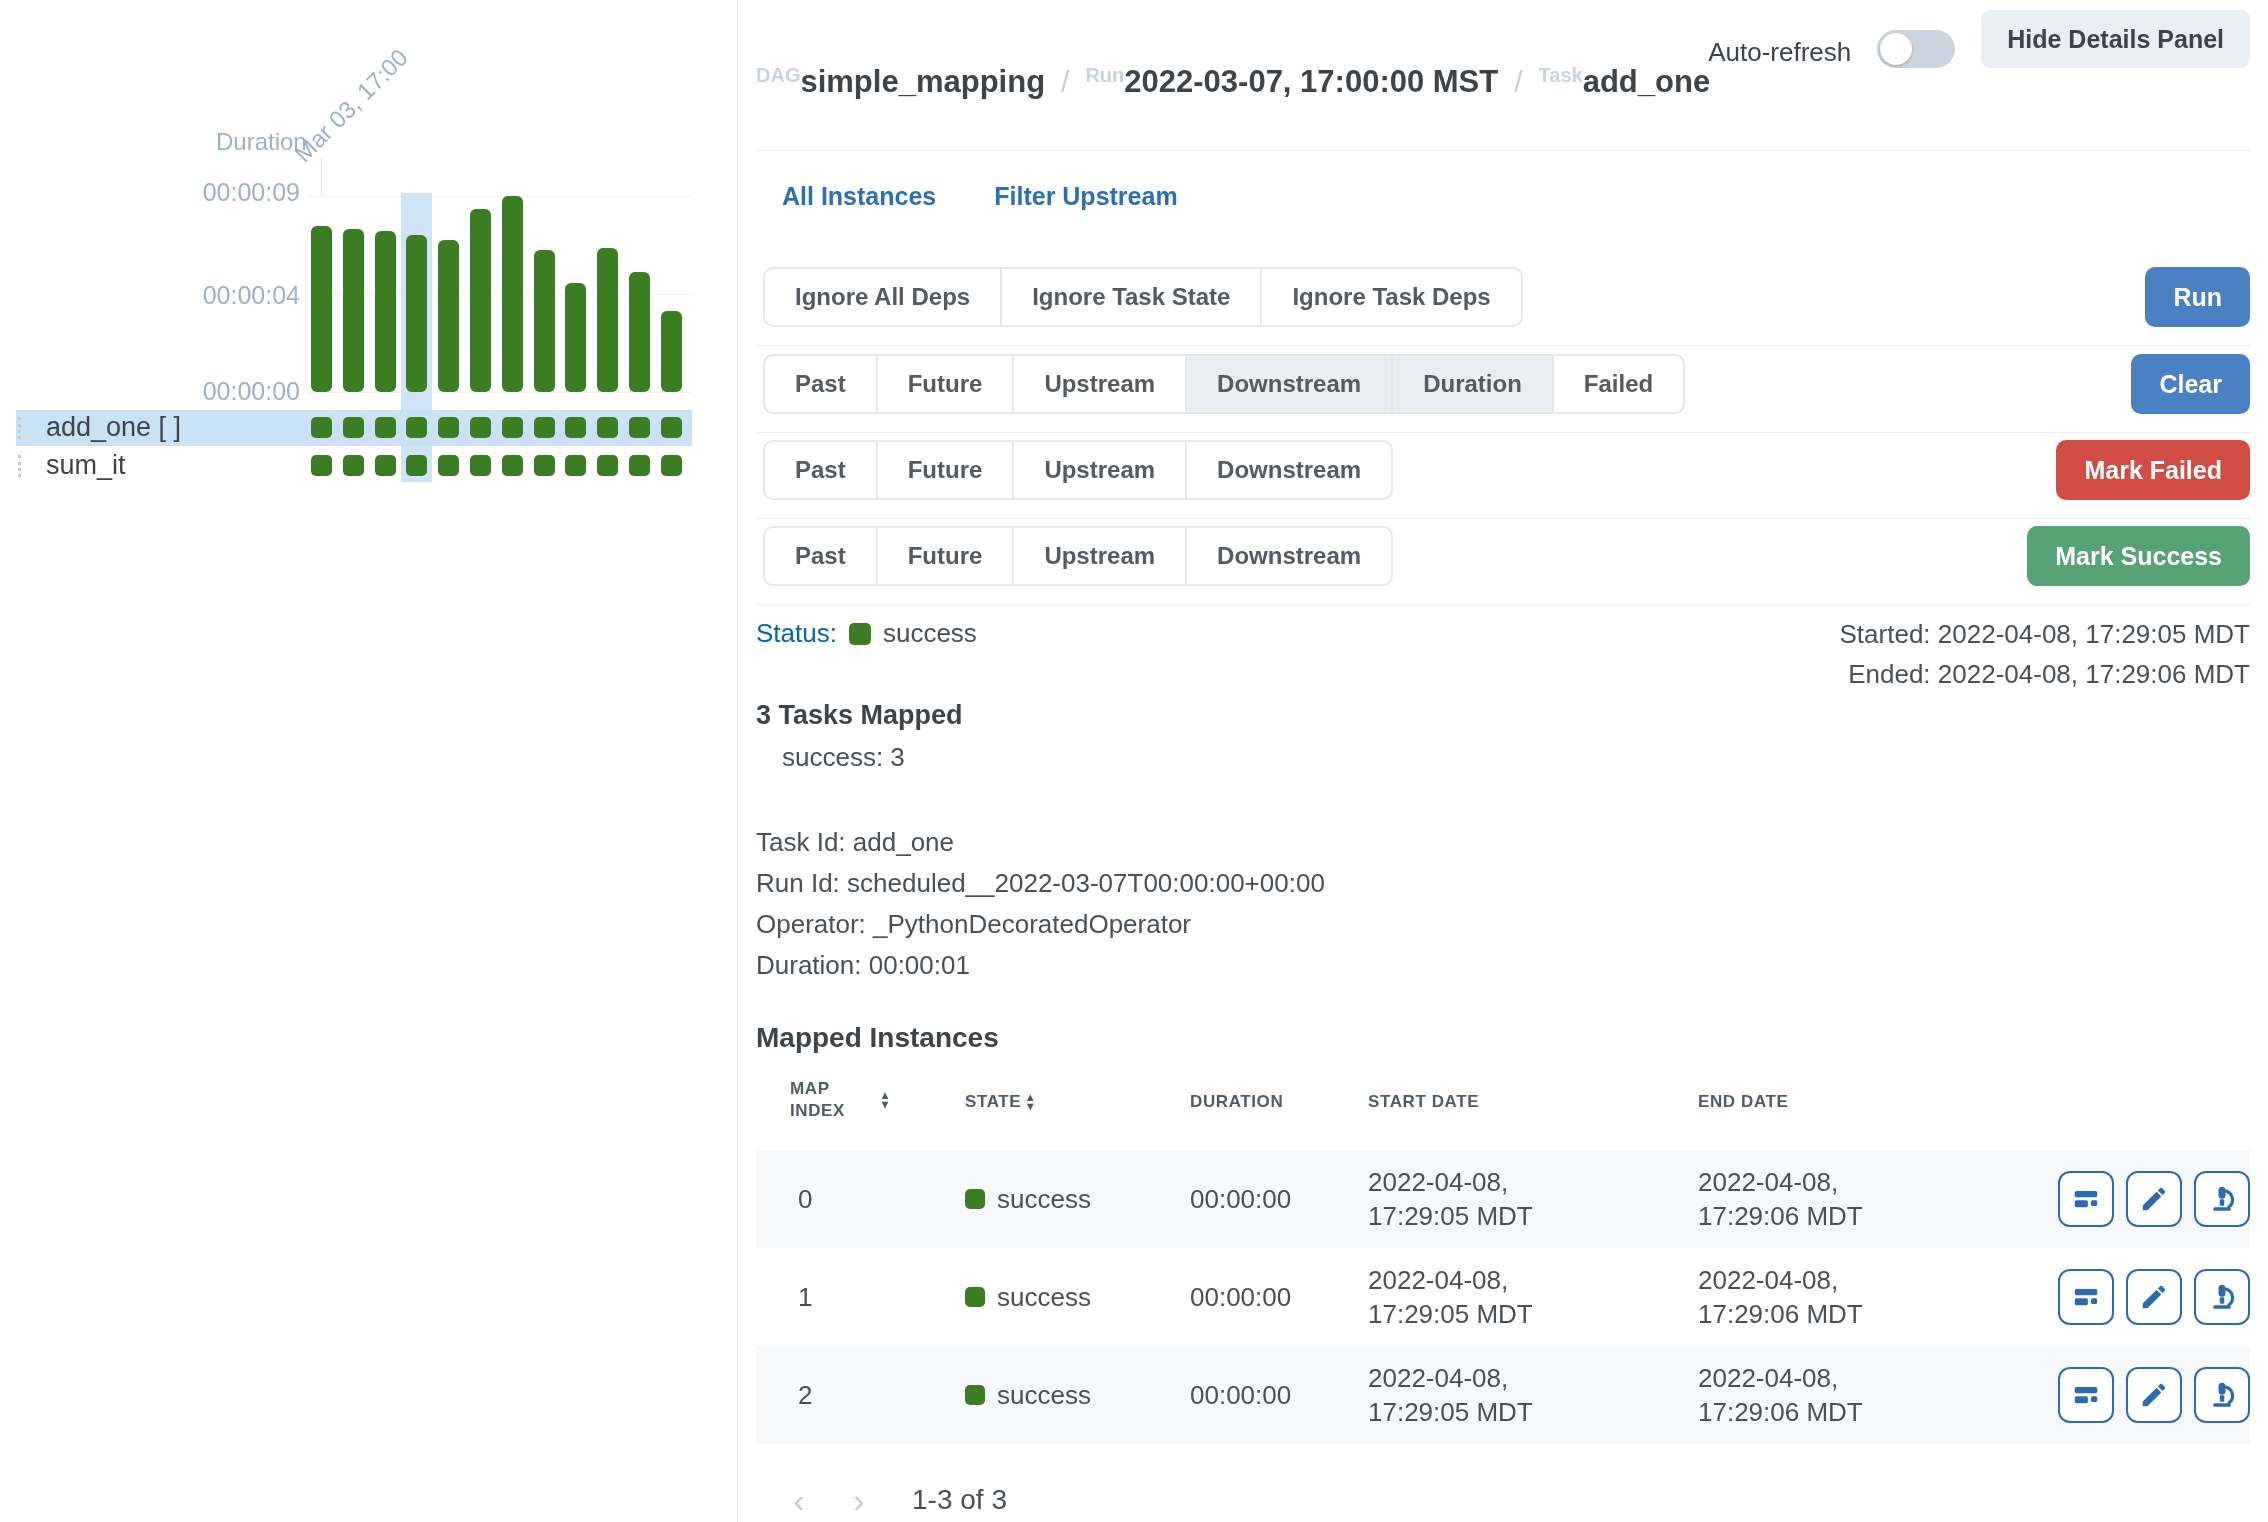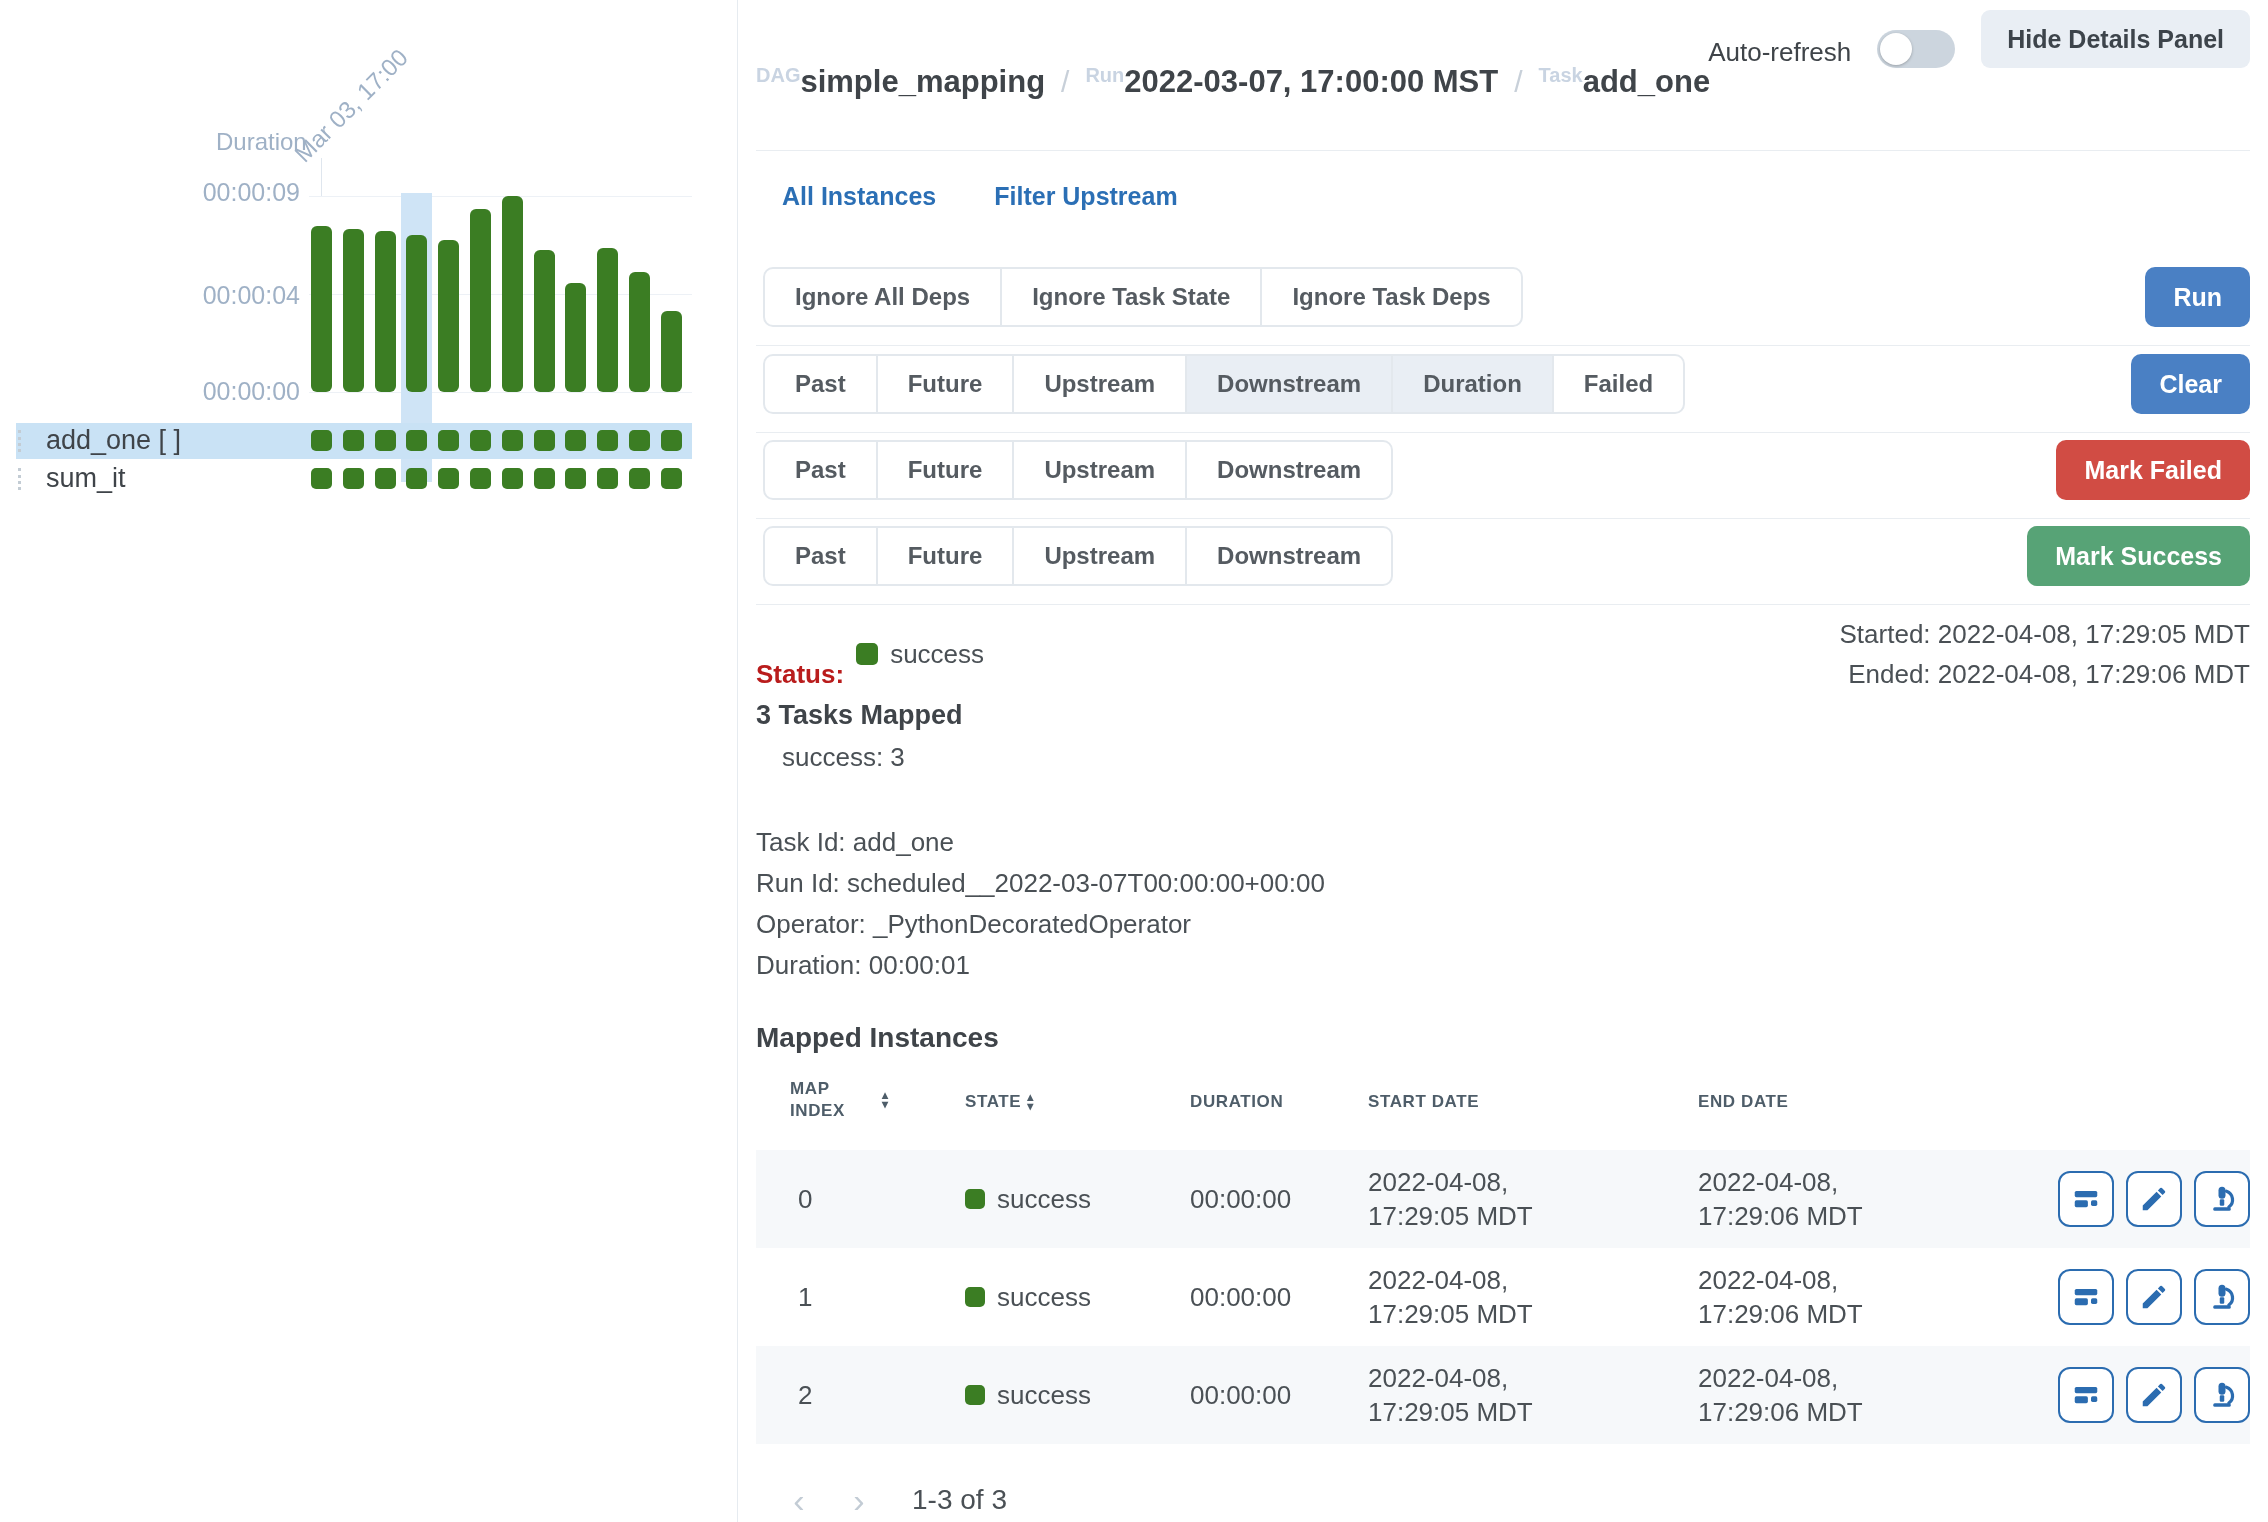--- a/index.html
+++ b/index.html
@@ -20,21 +20,21 @@
 
   .axis-title { position:absolute; left:216px; top:128px; font-size:24px; color:#9fb1c6; }
   .x-tick-label { position:absolute; left:309px; top:140px; font-size:24px; color:#9fb1c6; transform:rotate(-45deg); transform-origin:left bottom; white-space:nowrap; line-height:28px; }
   .x-tick-line { position:absolute; left:321px; top:158px; width:1px; height:38px; background:#dfe6ee; }
   .y-tick { position:absolute; left:120px; width:180px; text-align:right; font-size:25px; color:#9fb1c6; }
   .gridline { position:absolute; left:309px; width:383px; height:1px; background:#edf1f6; }
   .plot { position:absolute; left:0; top:0; width:737px; height:500px; }
   .bar { position:absolute; width:21px; border-radius:6px; background:#3b7d23; cursor:pointer; z-index:2; }
   .col-highlight { position:absolute; top:193px; width:31px; height:289px; background:#cfe4f6; z-index:1; }
 
-  .task-row { position:absolute; left:16px; width:676px; height:36px; z-index:2;margin-top:13px; }
+  .task-row { position:absolute; left:16px; width:676px; height:36px; z-index:2; }
   .task-row.selected { background:#c9e2f5; }
   .task-row .dotted { position:absolute; left:2px; top:7px; height:22px; width:0; border-left:3px dotted #c3ccd4; }
   .task-row .task-label { position:absolute; left:30px; top:2px; font-size:27px; color:#3f4449; cursor:pointer; white-space:nowrap; }
   .sq { position:absolute; top:7px; width:21px; height:21px; border-radius:5px; background:#3b7d23; cursor:pointer; }
 
   
   .right-panel { position:absolute; left:756px; top:0; width:1494px; height:1522px; }
 
   .breadcrumb { position:absolute; left:0; top:64px; display:flex; align-items:flex-end; gap:16px; }
   .crumb { display:flex; flex-direction:row; }
@@ -53,21 +53,21 @@
   .chip:first-child { border-radius:10px 0 0 10px; margin-left:7px; }
   .chip:last-child { border-radius:0 10px 10px 0; }
   .chip.selected { background:#e9eef4; }
   .action-btn { position:absolute; right:0; top:0; height:60px; border:none; border-radius:10px; padding:0 28px; font-family:inherit; font-size:25px; font-weight:bold; color:#fff; cursor:pointer; }
   .btn-blue { background:#4a80c4; }
   .btn-red { background:#d14c44; }
   .btn-green { background:#57a376; }
 
   .status-row { position:absolute; left:0; top:618px; width:1494px; }
   .status-left { display:flex; align-items:center; gap:12px; font-size:26px; }
-  .status-label { font-weight:bold; color:#b91c1c;margin-top:41px; }
+  .status-label { font-weight:normal; color:#0369a1; }
   .status-square { width:22px; height:22px; border-radius:5px; background:#3b7d23; }
   .status-value { color:#4a5055; }
   .status-right { position:absolute; right:0; top:-4px; text-align:right; font-size:26px; color:#4a5055; line-height:40px; }
 
   .summary-heading { position:absolute; left:0; top:700px; font-size:27px; font-weight:bold; color:#3f4449; }
   .summary-breakdown { position:absolute; left:26px; top:742px; font-size:26px; color:#4a5055; }
 
   .detail-lines { position:absolute; left:0; top:822px; font-size:26px; color:#4a5055; line-height:41px; }
 
   .mapped-heading { position:absolute; left:0; top:1022px; font-size:28px; font-weight:bold; color:#3f4449; }

